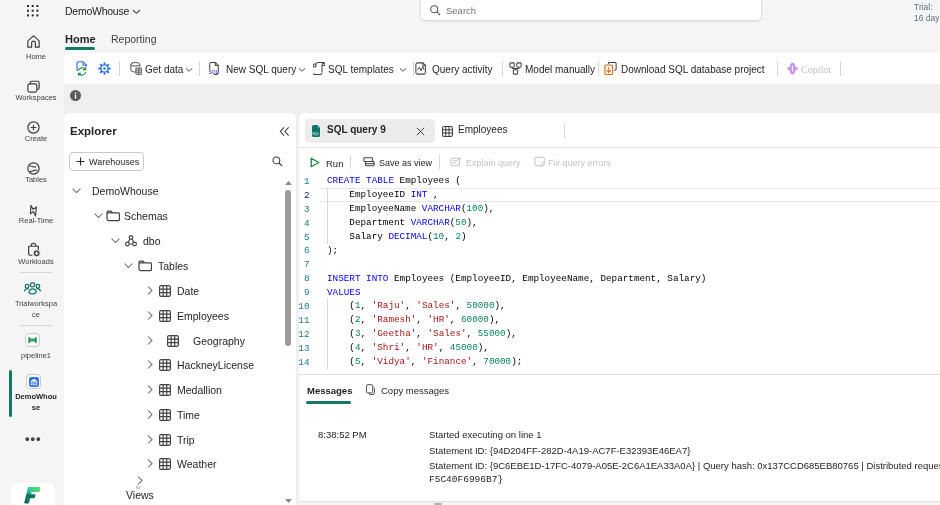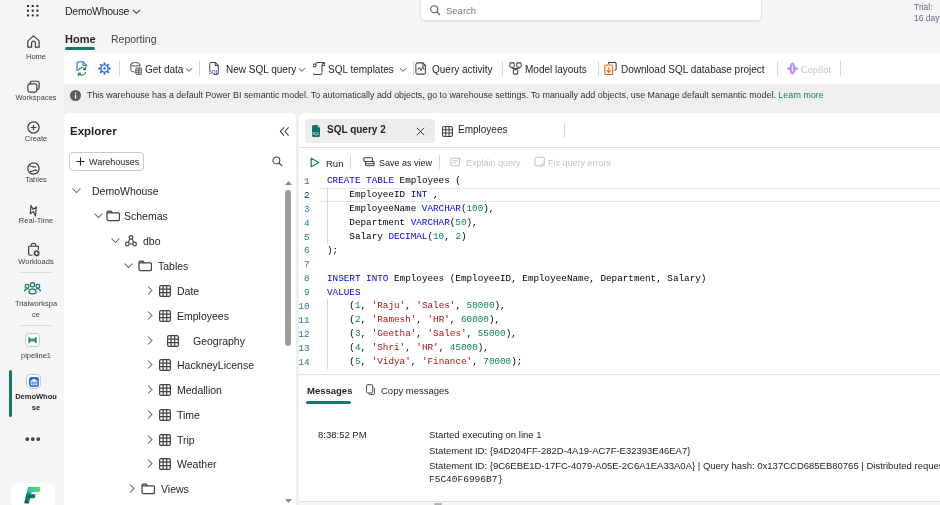--- a/index.html
+++ b/index.html
@@ -123,21 +123,21 @@
       </svg>
 <div class="tbt" style="left:424px;">Query activity</div>
 <div class="tbsep" style="left:494px;"></div>
 
 <svg class="abs" style="left:501px; top:62px;" width="13" height="13" viewBox="0 0 15 15">
 <rect x="1" y="1" width="5" height="5" rx="1" fill="none" stroke="#424242" stroke-width="1.2"></rect>
 <rect x="9" y="1" width="5" height="5" rx="1" fill="none" stroke="#424242" stroke-width="1.2"></rect>
 <rect x="5" y="9" width="5" height="5" rx="1" fill="none" stroke="#424242" stroke-width="1.2"></rect>
 <path d="M3.5 6 V7.5 H11.5 V6 M7.5 7.5 V9" fill="none" stroke="#424242" stroke-width="1.1"></path>
       </svg>
-<div class="tbt" style="left:517px;">Model layouts</div>
+<div class="tbt" style="left:517px;">Model manually</div>
 <div class="tbsep" style="left:590px;"></div>
 
 <svg class="abs" style="left:596px; top:62px;" width="13" height="13" viewBox="0 0 15 15">
 <path d="M5 2.5 V2 a1.5 1.5 0 0 1 1.5 -1.5 H12.5 A1.5 1.5 0 0 1 14 2 V8 a1.5 1.5 0 0 1 -1.5 1.5 H12" fill="none" stroke="#424242" stroke-width="1.2"></path>
 <rect x="1" y="3.5" width="9" height="11" rx="1.5" fill="none" stroke="#e8650d" stroke-width="1.3"></rect>
 <path d="M5.5 6 V11.5 M3 9.5 L5.5 12 L8 9.5" fill="none" stroke="#e8650d" stroke-width="1.2"></path>
       </svg>
 <div class="tbt" style="left:613px;">Download SQL database project</div>
 <div class="tbsep" style="left:769px;"></div>
 
@@ -155,21 +155,20 @@
 <div class="tbt" style="left:793px; color:#c0c0c0;font-family:Liberation Serif, serif;">Copilot</div>
 <div class="tbsep" style="left:832px;"></div>
 </div>
 
 <div class="abs" style="left:56px; top:84px; width:884px; height:27px; background:#efefef;"></div>
 <svg class="abs" style="left:62px; top:90px;" width="11" height="11" viewBox="0 0 11 11">
 <circle cx="5.5" cy="5.5" r="5.5" fill="#5c5c5c"></circle>
 <rect x="4.9" y="4.6" width="1.3" height="4" fill="#fff"></rect>
       <rect x="4.9" y="2.5" width="1.3" height="1.3" fill="#fff"></rect>
     </svg>
-<div class="abs t" style="left:79px; top:90px; font-size:8.9px; color:#333;">This warehouse has a default Power BI semantic model. To automatically add objects, go to warehouse settings. To manually add objects, use Manage default semantic model. <span style="color:#117865;">Learn more</span></div>
 
 <div id="rail">
 <style>
 .rlbl { position:absolute; width:56px; text-align:center; font-size:7.5px; color:#424242; line-height:10.5px;}
 .ric { position:absolute; left:18px; }
 </style>
 
 <svg class="ric" style="top:34px;" width="15" height="15" viewBox="0 0 20 20">
 <path d="M10 2.5 L17.5 9.2 V17.5 H12.5 V12 a2.5 2.5 0 0 0 -5 0 V17.5 H2.5 V9.2 Z" fill="none" stroke="#3d3d3d" stroke-width="1.6" stroke-linejoin="round"></path>
       </svg>
@@ -438,21 +437,21 @@
         <span class="chev">
           <svg width="6" height="10" viewBox="0 0 6 10">
             <use href="#chevR"></use>
           </svg>
         </span>
         <svg class="ticon" style="margin-left:3px;" width="12" height="12" viewBox="0 0 12 12">
           <use href="#tblico"></use>
         </svg>
         <span>Weather</span>
       </div>
-<div class="trow" style="left:118px; top:476px;">
+<div class="trow" style="left:118px; top:476px;flex-direction:column;">
         <span class="chev">
           <svg width="6" height="10" viewBox="0 0 6 10">
             <use href="#chevR"></use>
           </svg>
         </span>
         <svg class="ticon" style="margin-left:3px;" width="14" height="13" viewBox="0 0 14 13">
           <use href="#folder"></use>
         </svg>
         <span>Views</span>
       </div>
@@ -467,21 +466,21 @@
 .msgrow { position:absolute; left:421px; font-size:9.5px; color:#242424; white-space:nowrap; }
 </style>
 
 <div class="abs" style="left:291px; top:113px; width:649px; height:34.5px; background:#fff; border-radius:6px 0 0 0; border-bottom:1px solid #e0e0e0;"></div>
 <div class="abs" style="left:297px; top:119px; width:130px; height:24px; background:#ececec; border-radius:4px;"></div>
 <svg class="abs" style="left:303px; top:125px;" width="10" height="12" viewBox="0 0 12 15">
 <path d="M1 2 a2 2 0 0 1 2 -2 H8 L11 3 V13 a2 2 0 0 1 -2 2 H3 a2 2 0 0 1 -2 -2 Z" fill="#0e7569"></path>
 <path d="M8 0 L11 3 H8 Z" fill="#7fb9ae"></path>
 <text x="1.2" y="12.5" font-size="4.6" fill="#fff" font-family="Liberation Sans">SQL</text>
       </svg>
-<div class="abs t" style="left:319px; top:124px; font-size:10px; font-weight:bold; color:#242424;">SQL query 2</div>
+<div class="abs t" style="left:319px; top:124px; font-size:10px; font-weight:bold; color:#242424;">SQL query 9</div>
 <svg class="abs" style="left:408px; top:127px;" width="9" height="9" viewBox="0 0 9 9">
 <path d="M0.8 0.8 L8.2 8.2 M8.2 0.8 L0.8 8.2" stroke="#424242" stroke-width="1"></path>
       </svg>
 <svg class="abs" style="left:434px; top:126px;" width="11" height="11" viewBox="0 0 12 12">
         <use href="#tblico"></use>
       </svg>
 <div class="abs t" style="left:450px; top:124px; font-size:10px; color:#242424;">Employees</div>
 <div class="abs sep" style="left:556px; top:123px; height:15px; background:#d9d9d9;"></div>
 
 <svg class="abs" style="left:302px; top:157px;" width="10" height="11" viewBox="0 0 10 11">

